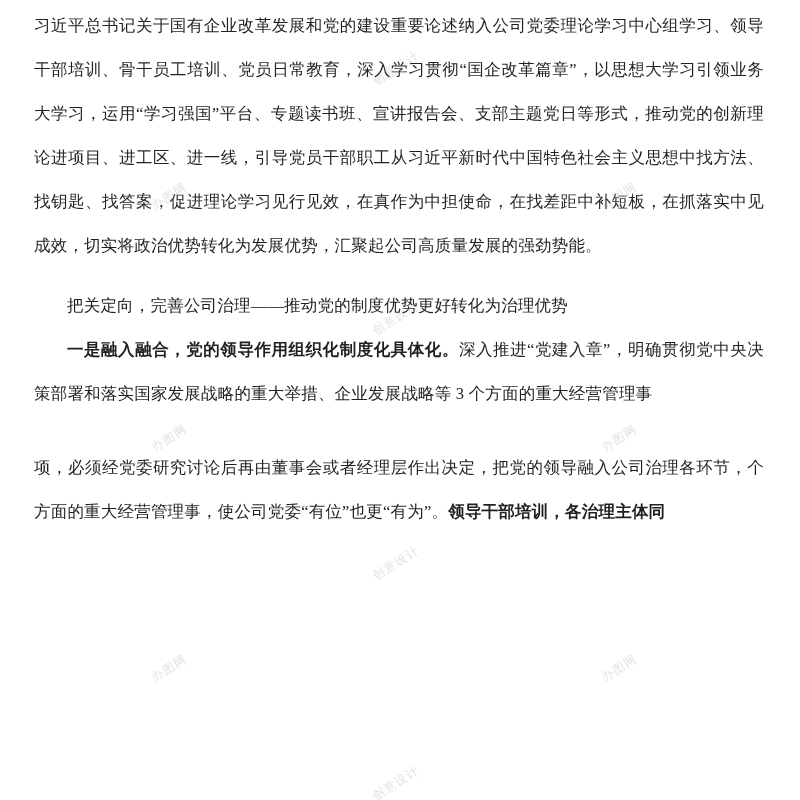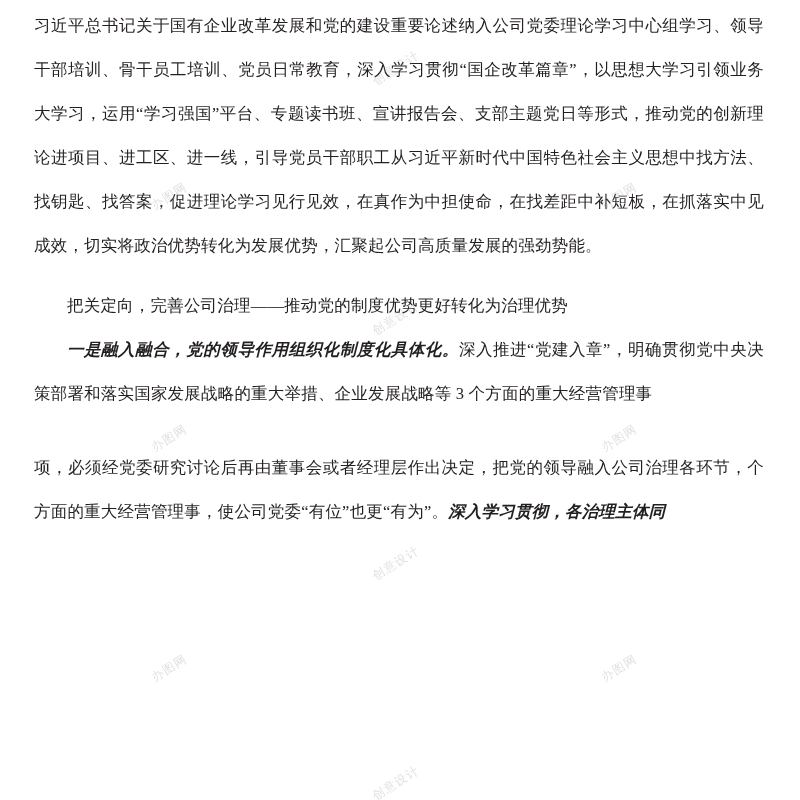--- a/index.html
+++ b/index.html
@@ -33,21 +33,20 @@
     letter-spacing: 0.2px;
   }
   p.indent {
     text-indent: 2em;
   }
   p.bold {
     font-weight: normal;
   }
   .b {
     font-weight: bold;
-    font-style: italic;
   }
   .gap-sm {
     height: 16px;
   }
   .gap-md {
     height: 30px;
   }
   
   .wm {
     position: absolute;
@@ -81,21 +80,21 @@
 
   <div class="gap-sm"></div>
 
   <p class="indent bold">把关定向，完善公司治理——推动党的制度优势更好转化为治理优势</p>
 
 
   <p class="indent"><span class="b">一是融入融合，党的领导作用组织化制度化具体化。</span><span>深入推进“党建入章”，明确贯彻党中央决策部署和落实国家发展战略的重大举措、企业发展战略等 3 个方面的重大经营管理事</span></p>
 
   <div class="gap-md"></div>
 
-  <p><span>项，必须经党委研究讨论后再由董事会或者经理层作出决定，把党的领导融入公司治理各环节，个方面的重大经营管理事，使公司党委“有位”也更“有为”。</span><span class="b">深入学习贯彻，各治理主体同</span></p>
+  <p><span>项，必须经党委研究讨论后再由董事会或者经理层作出决定，把党的领导融入公司治理各环节，个方面的重大经营管理事，使公司党委“有位”也更“有为”。</span><span class="b">领导干部培训，各治理主体同</span></p>
 
 
   <div class="wm wm-1">办图网</div>
   <div class="wm wm-2">办图网</div>
   <div class="wm wm-3">办图网</div>
   <div class="wm wm-4">办图网</div>
   <div class="wm wm-5">办图网</div>
   <div class="wm wm-6">办图网</div>
   <div class="wm wm-7">创意设计</div>
   <div class="wm wm-8">创意设计</div>

